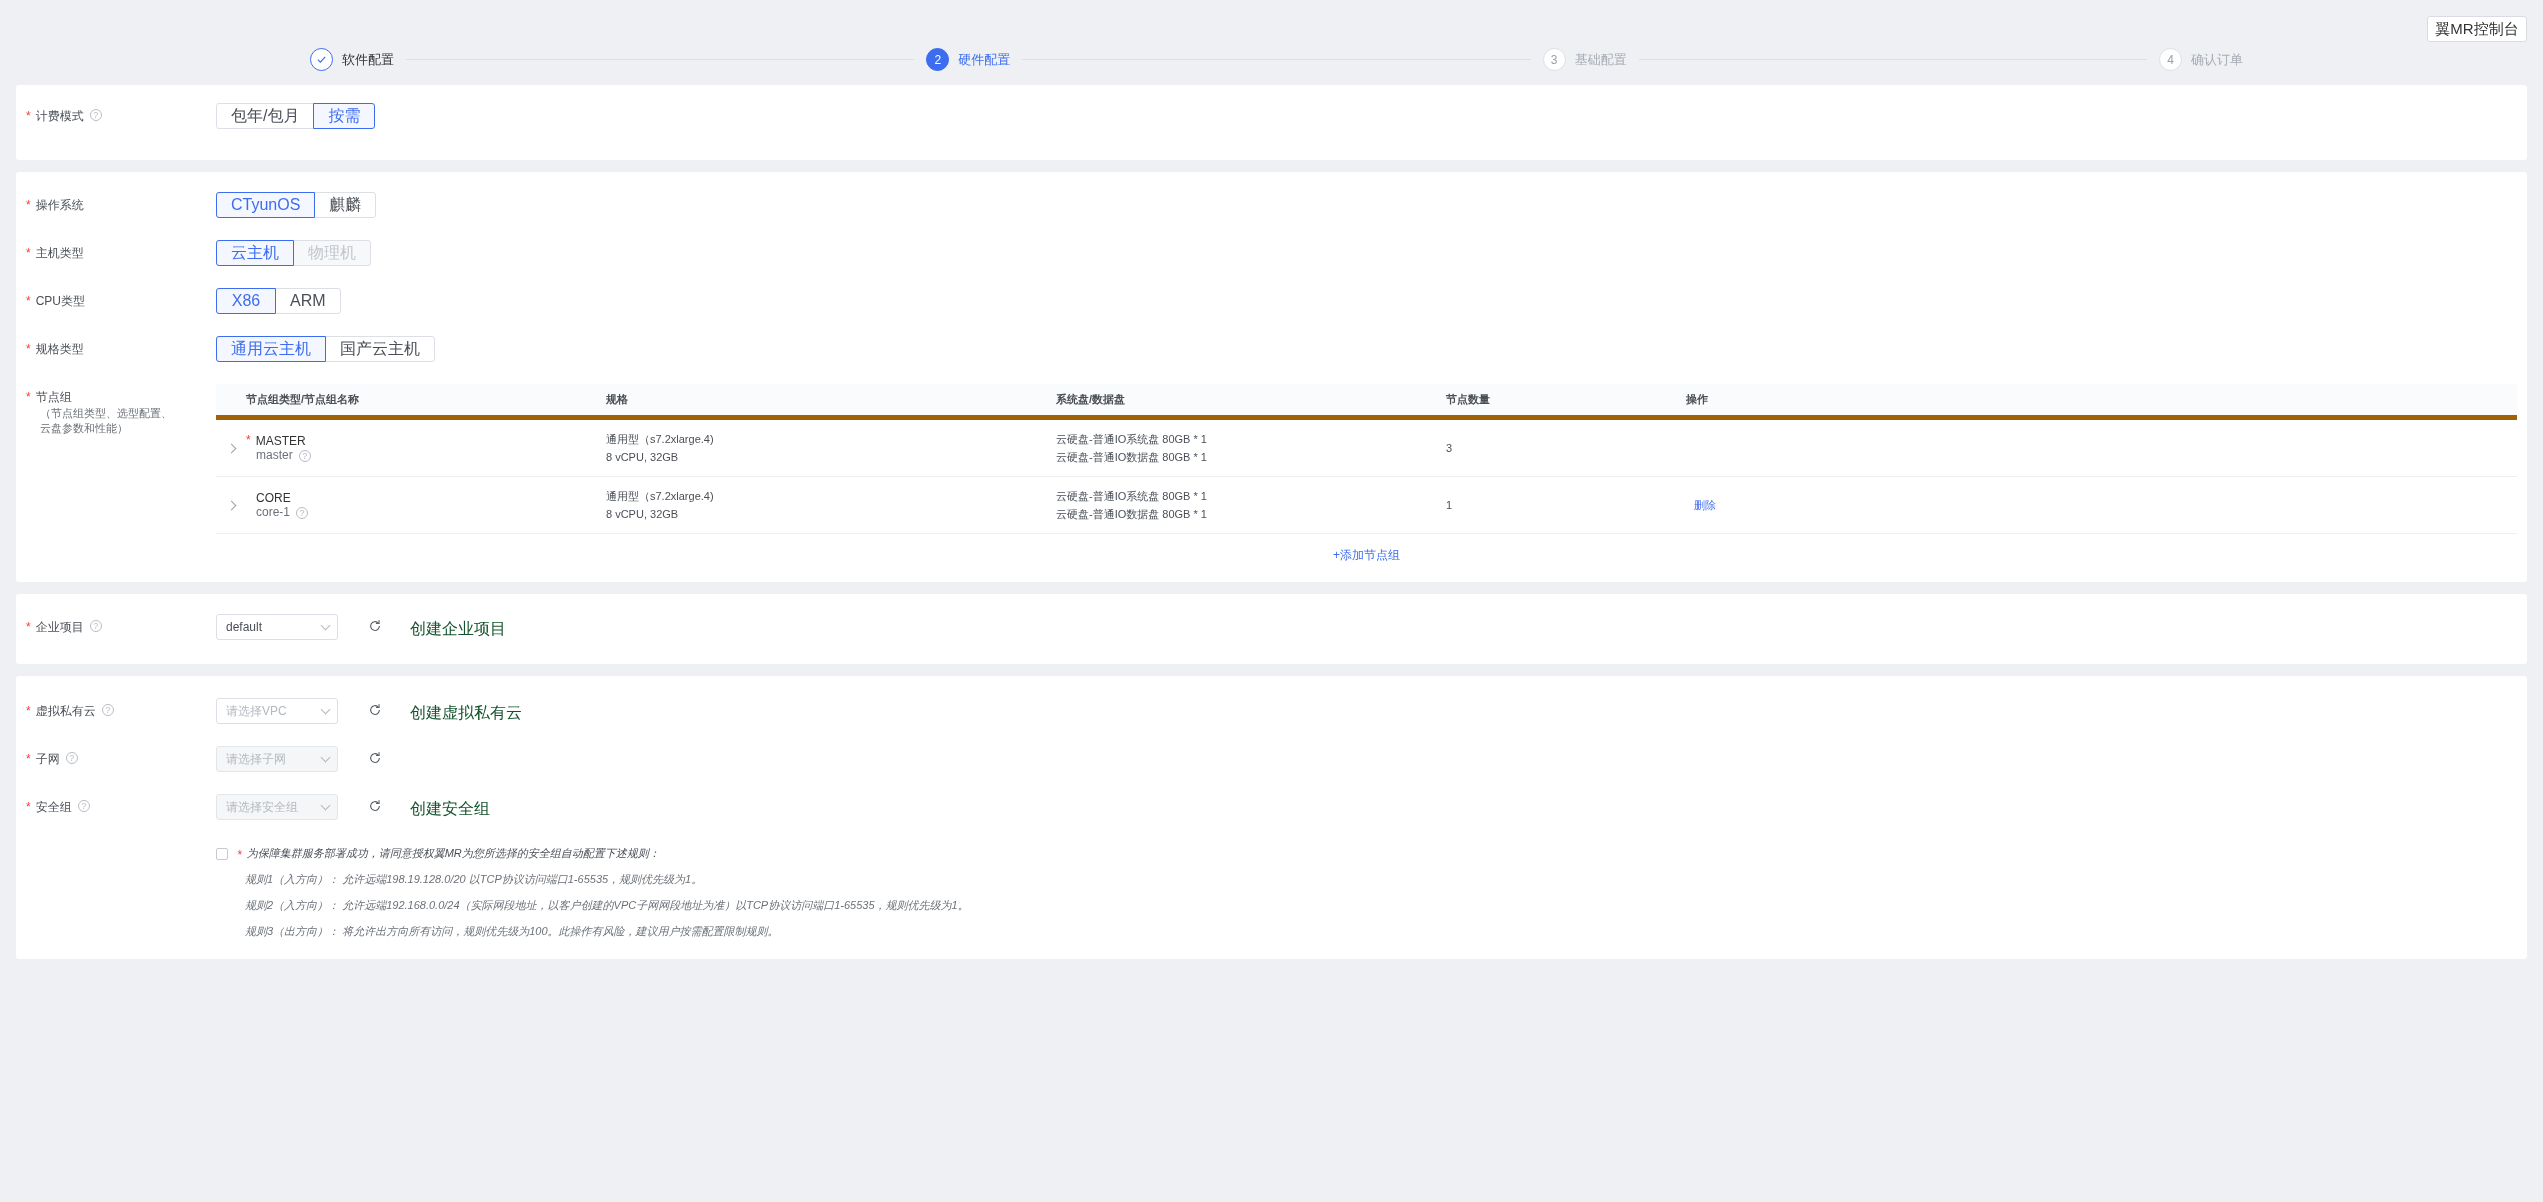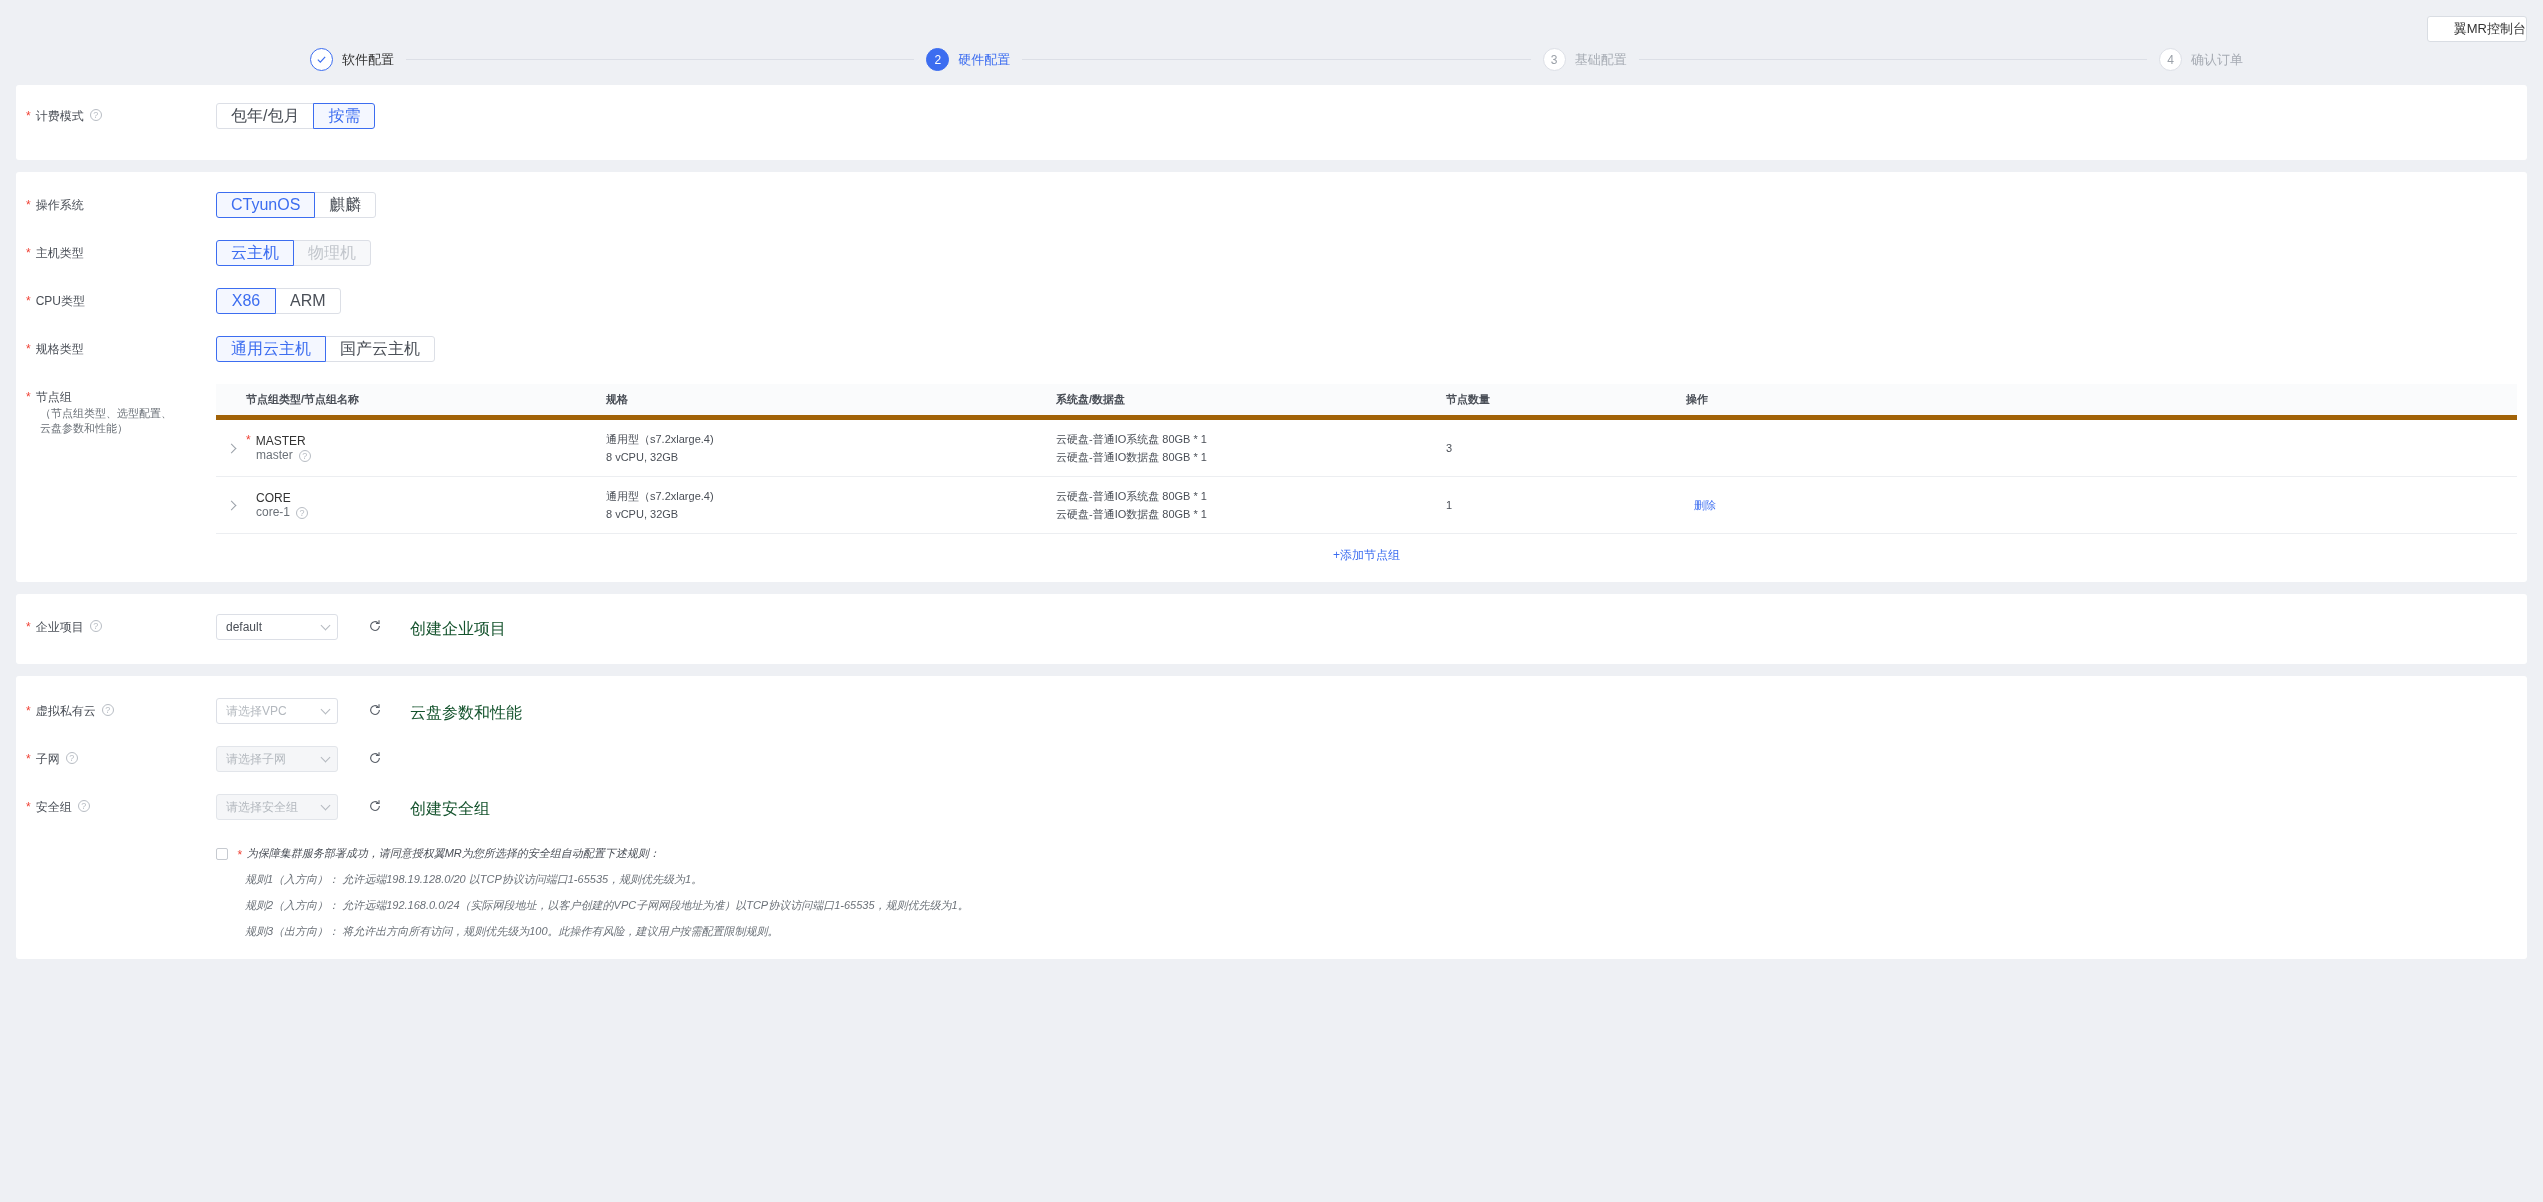--- a/index.html
+++ b/index.html
@@ -13,21 +13,21 @@
 
   
   .topbar {
     height: 36px; position: relative;
   }
   .console-btn {
     position: absolute; right: 16px; top: 16px;
     width: 100px; height: 26px;
     border: 1px solid #d9dde3; border-radius: 3px;
     background: #fff; color: #333;
-    font-size: 13px; line-height: 24px; text-align: right;
+    font-size: 15px; line-height: 24px; text-align: center;
     cursor: pointer;
   }
 
   
   .stepper {
     display: flex; align-items: center;
     padding: 12px 0 14px 0;
     margin: 0 300px 0 310px;
   }
   .step { display: flex; align-items: center; flex: 0 0 auto; }
@@ -366,21 +366,21 @@
     </div>
     <div class="fieldrow">
       <div class="select ph">
         <span class="val">请选择VPC</span>
         <span class="caret"></span>
       </div>
       <svg class="refresh" viewBox="0 0 16 16">
         <path d="M13 8a5 5 0 1 1-1.6-3.6" fill="none" stroke="#5a6069" stroke-width="1.3"></path>
         <path d="M12.6 1.4 L12.6 5.0 L9.1 5.0" fill="none" stroke="#5a6069" stroke-width="1.3"></path>
       </svg>
-      <span class="createlink">云盘参数和性能</span>
+      <span class="createlink">创建虚拟私有云</span>
     </div>
   </div>
 
   <div class="row" style="padding-top:22px;">
     <div class="label">
       <span class="req">*</span>
       <span class="label-txt">子网</span>
       <span class="qmark">?</span>
     </div>
     <div class="fieldrow">

